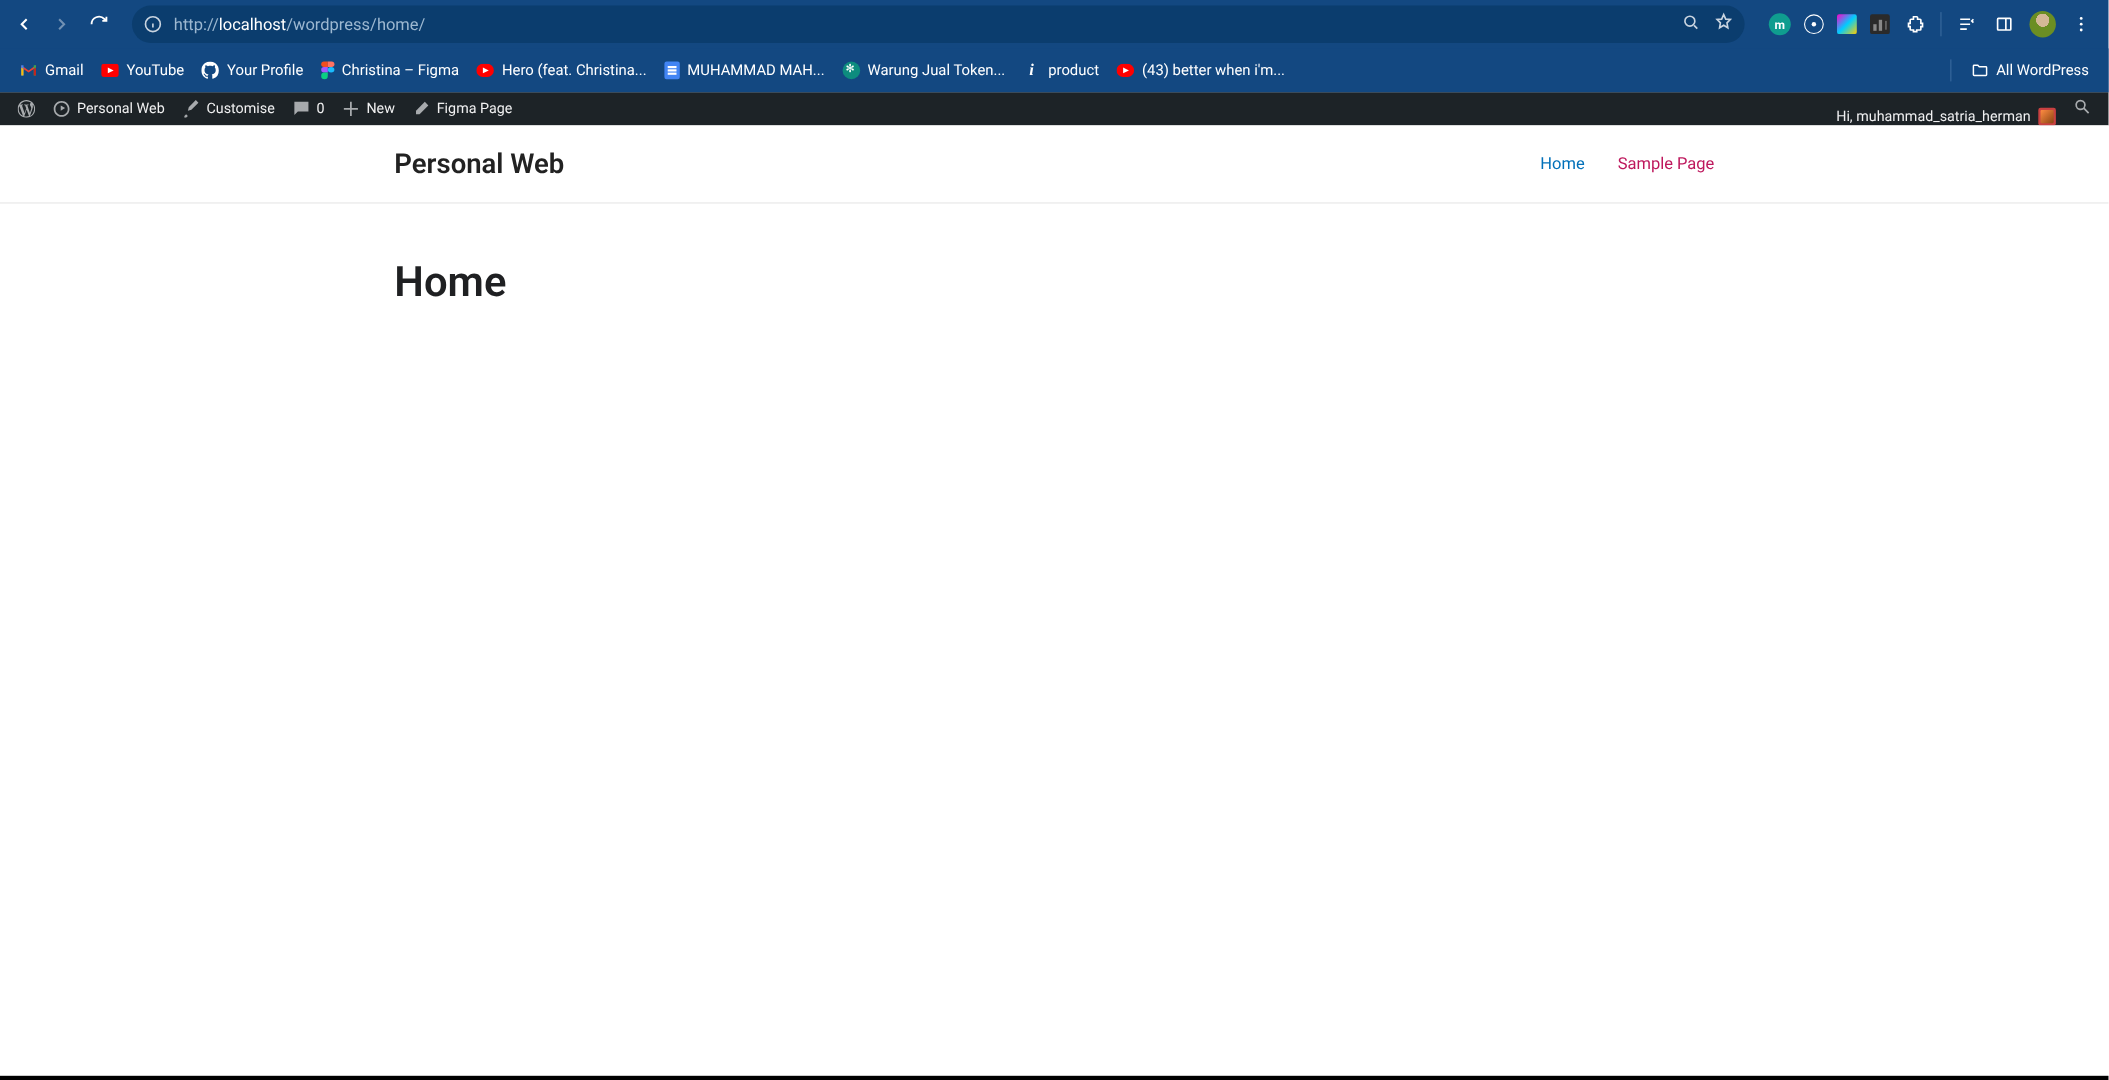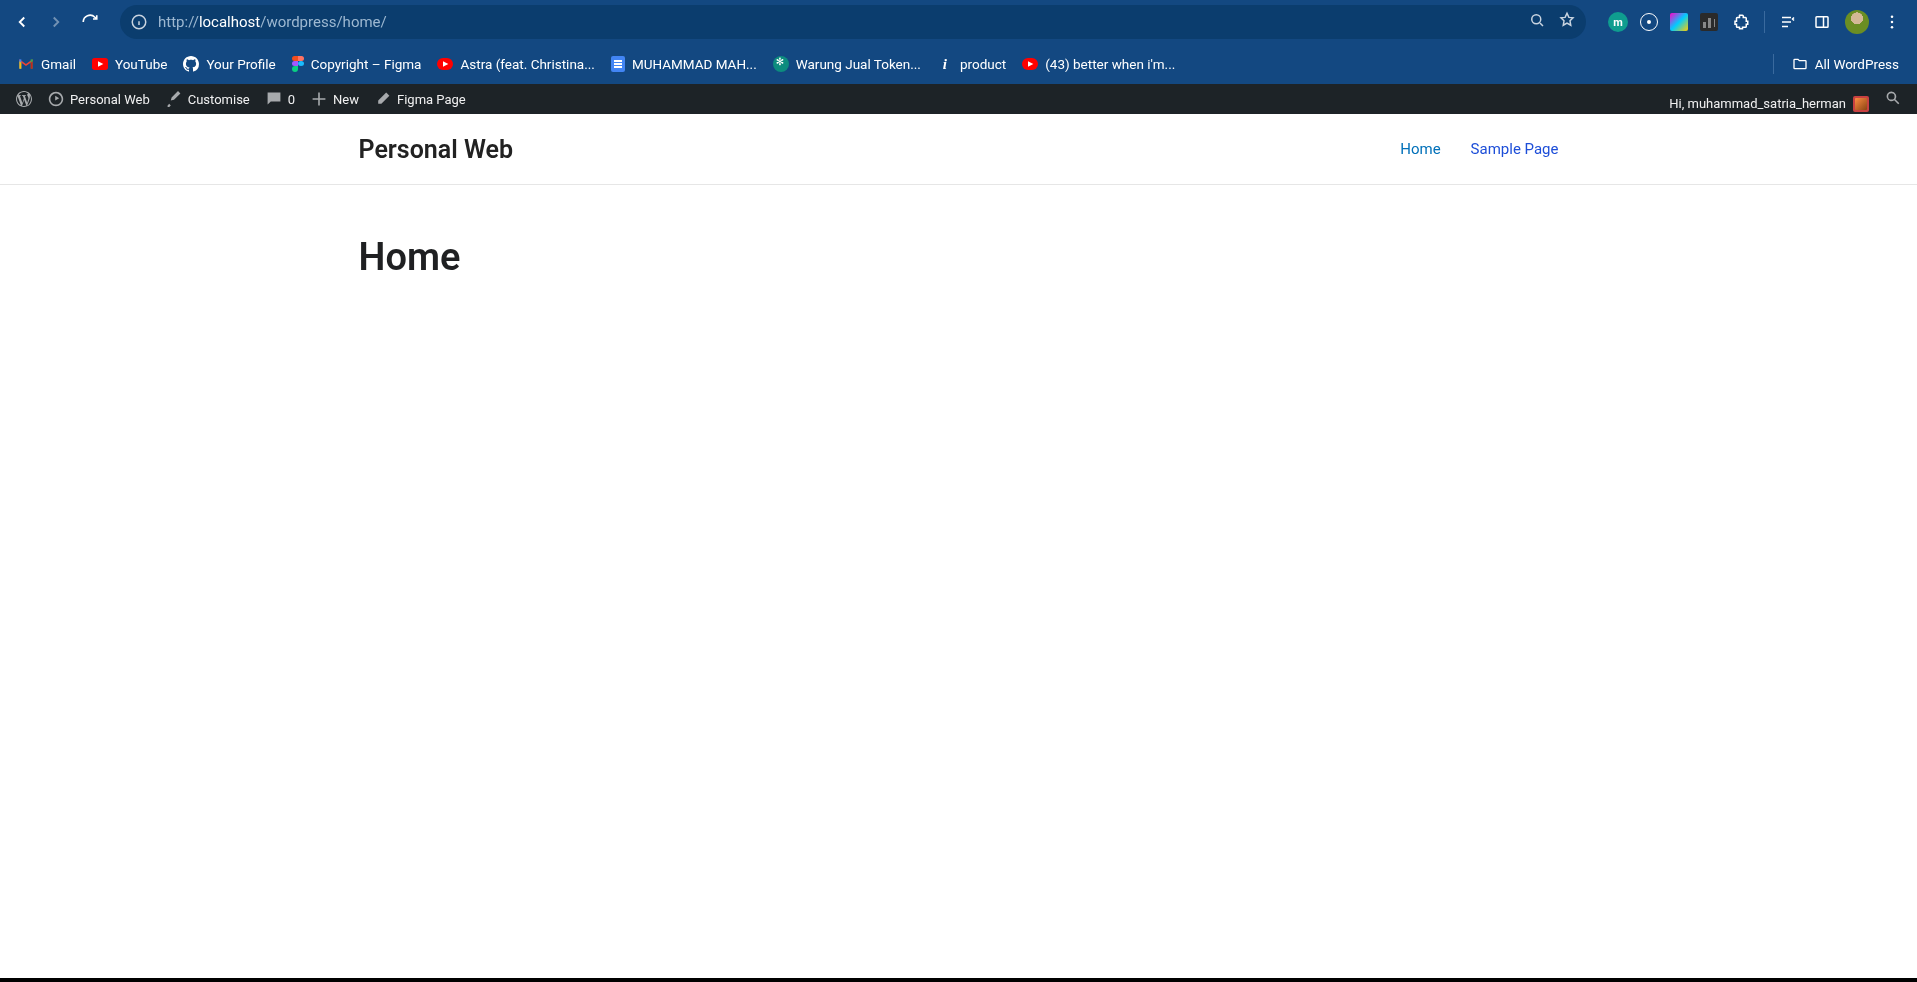--- a/index.html
+++ b/index.html
@@ -46,33 +46,33 @@
     .bookmark-icon.chatgpt::after { content: '✻'; color: #fff; font-size: 10px; position: absolute; left: 3px; top: 0; }
     .bookmark-icon.info-italic { color: #fff; font-style: italic; font-family: serif; font-size: 15px; font-weight: bold; }
     .bookmarks-spacer { flex: 1; }
     .bookmarks-divider { width: 1px; height: 20px; background: #3a6a9e; margin: 0 10px; }
 
     
     .wp-admin-bar { display: flex; align-items: center; height: 30px; background: #1d2327; color: #f0f0f1; font-size: 13px; padding: 0 8px; }
     .wp-item { display: flex; align-items: center; gap: 6px; padding: 0 8px; height: 100%; cursor: pointer; }
     .wp-item svg { width: 16px; height: 16px; fill: #a7aaad; }
     .wp-spacer { flex: 1; }
-    .wp-user { display: flex; align-items: flex-start; gap: 7px; padding: 12px 8px; height: 100%; cursor: pointer; }
+    .wp-user { display: flex; align-items: flex-end; gap: 7px; padding: 0 8px; height: 100%; cursor: pointer; }
     .wp-avatar { width: 16px; height: 16px; background: #c94141; border-radius: 2px; position: relative; }
     .wp-avatar::after { content: ''; position: absolute; inset: 2px; background: linear-gradient(135deg, #ff8c42, #8b4513); border-radius: 1px; }
     .wp-search-icon { padding: 0 8px; cursor: pointer; }
     .wp-search-icon svg { width: 16px; height: 16px; fill: #a7aaad; }
 
     
     .site-wrapper { position: absolute; top: 114px; left: 0; right: 0; bottom: 0; background: #fff; display: flex; flex-direction: column; }
     .site-header { border-bottom: 1px solid #e6e6e6; }
     .site-header-inner { max-width: 1240px; margin: 0 auto; padding: 0 20px; display: flex; align-items: center; height: 70px; }
     .site-title { font-size: 25px; font-weight: 600; color: #222; }
     .site-nav { margin-left: auto; display: flex; gap: 30px; }
-    .site-nav a { text-decoration: none; color: #1d4ed8; font-size: 15px; cursor: pointer; }
+    .site-nav a { text-decoration: none; color: #be185d; font-size: 15px; cursor: pointer; }
     .site-nav a.active { color: #0170b9; }
 
     .site-main { flex: 1; }
     .site-main-inner { max-width: 1240px; margin: 0 auto; padding: 50px 20px; }
     .page-heading { font-size: 38px; font-weight: 600; color: #1f2022; }
 
     .site-footer { border-top: 1px solid #e6e6e6; text-align: center; padding: 22px 0 40px; color: #3a3a3a; font-size: 15px; }
     .site-footer a { color: #0170b9; text-decoration: none; cursor: pointer; }
 
     .bottom-black { position: absolute; left: 0; right: 0; bottom: 0; height: 4px; background: #000; }
@@ -183,30 +183,30 @@
       <span>Your Profile</span>
     </div>
     <div class="bookmark-item">
       <span class="bookmark-icon" style="position:relative;width:12px;height:16px;">
         <span style="position:absolute;left:0;top:0;width:6px;height:5px;background:#f24e1e;border-radius:3px 0 0 3px;"></span>
         <span style="position:absolute;right:0;top:0;width:6px;height:5px;background:#ff7262;border-radius:0 3px 3px 0;"></span>
         <span style="position:absolute;left:0;top:5px;width:6px;height:5px;background:#a259ff;border-radius:3px 0 0 3px;"></span>
         <span style="position:absolute;right:0;top:5px;width:6px;height:5px;background:#1abcfe;border-radius:50%;"></span>
         <span style="position:absolute;left:0;top:10px;width:6px;height:6px;background:#0acf83;border-radius:3px 0 3px 3px;"></span>
       </span>
-      <span>Copyright – Figma</span>
+      <span>Christina – Figma</span>
     </div>
     <div class="bookmark-item">
       <span class="bookmark-icon youtube">
         <svg viewBox="0 0 24 18">
             <rect width="24" height="18" rx="9" fill="#ff0000"></rect>
             <path fill="#fff" d="M9 5l8 4-8 4z"></path>
           </svg>
       </span>
-      <span>Astra (feat. Christina...</span>
+      <span>Hero (feat. Christina...</span>
     </div>
     <div class="bookmark-item">
       <span class="bookmark-icon docs"></span>
       <span>MUHAMMAD MAH...</span>
     </div>
     <div class="bookmark-item">
       <span class="bookmark-icon chatgpt"></span>
       <span>Warung Jual Token...</span>
     </div>
     <div class="bookmark-item">

